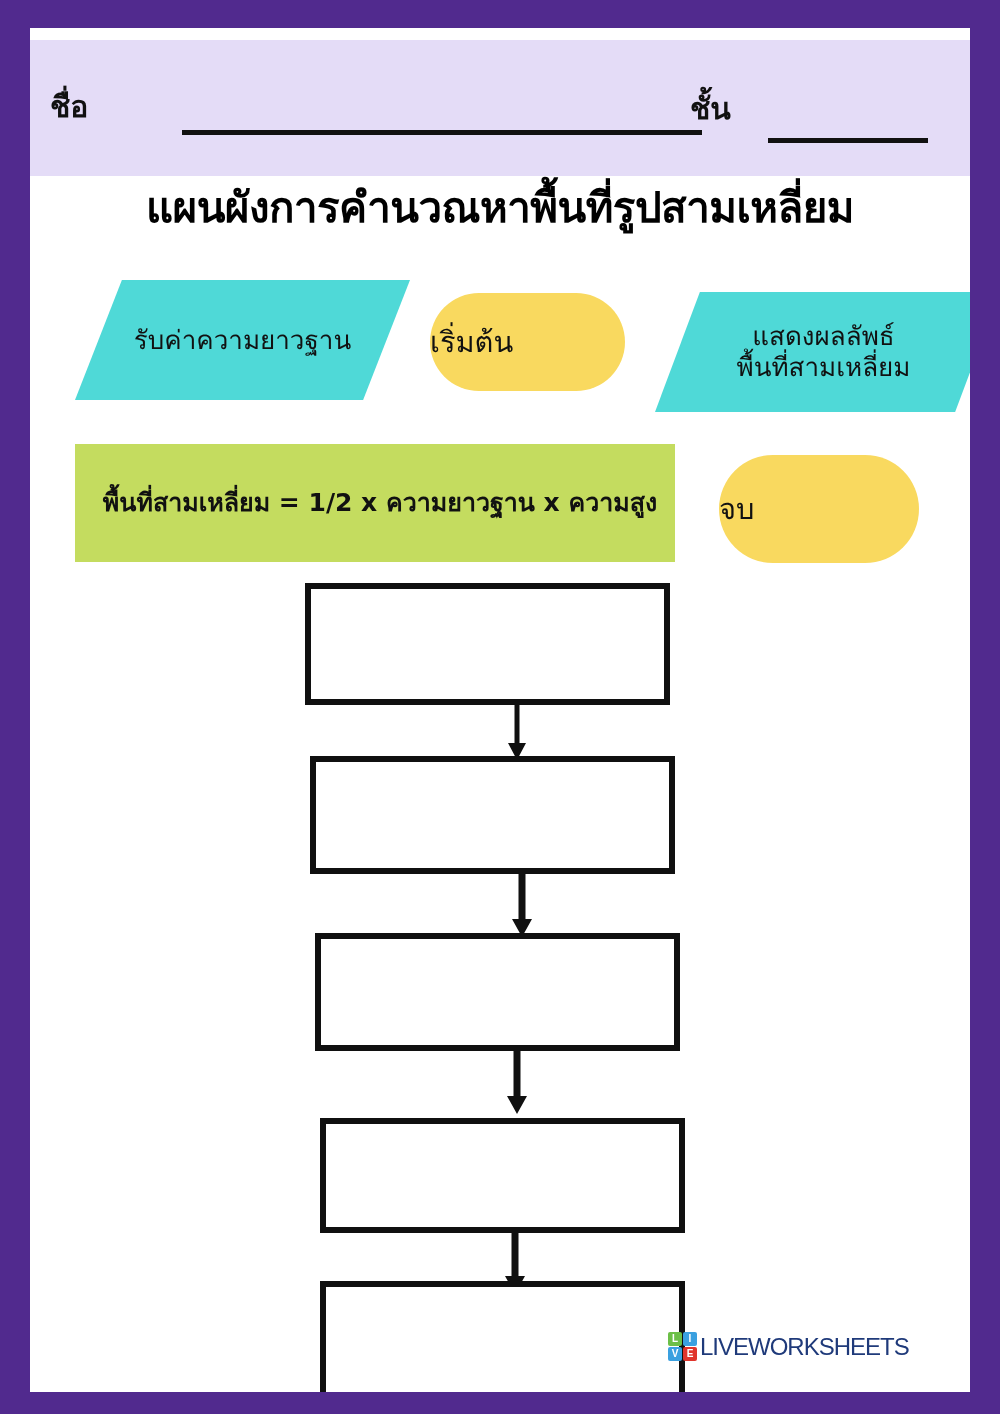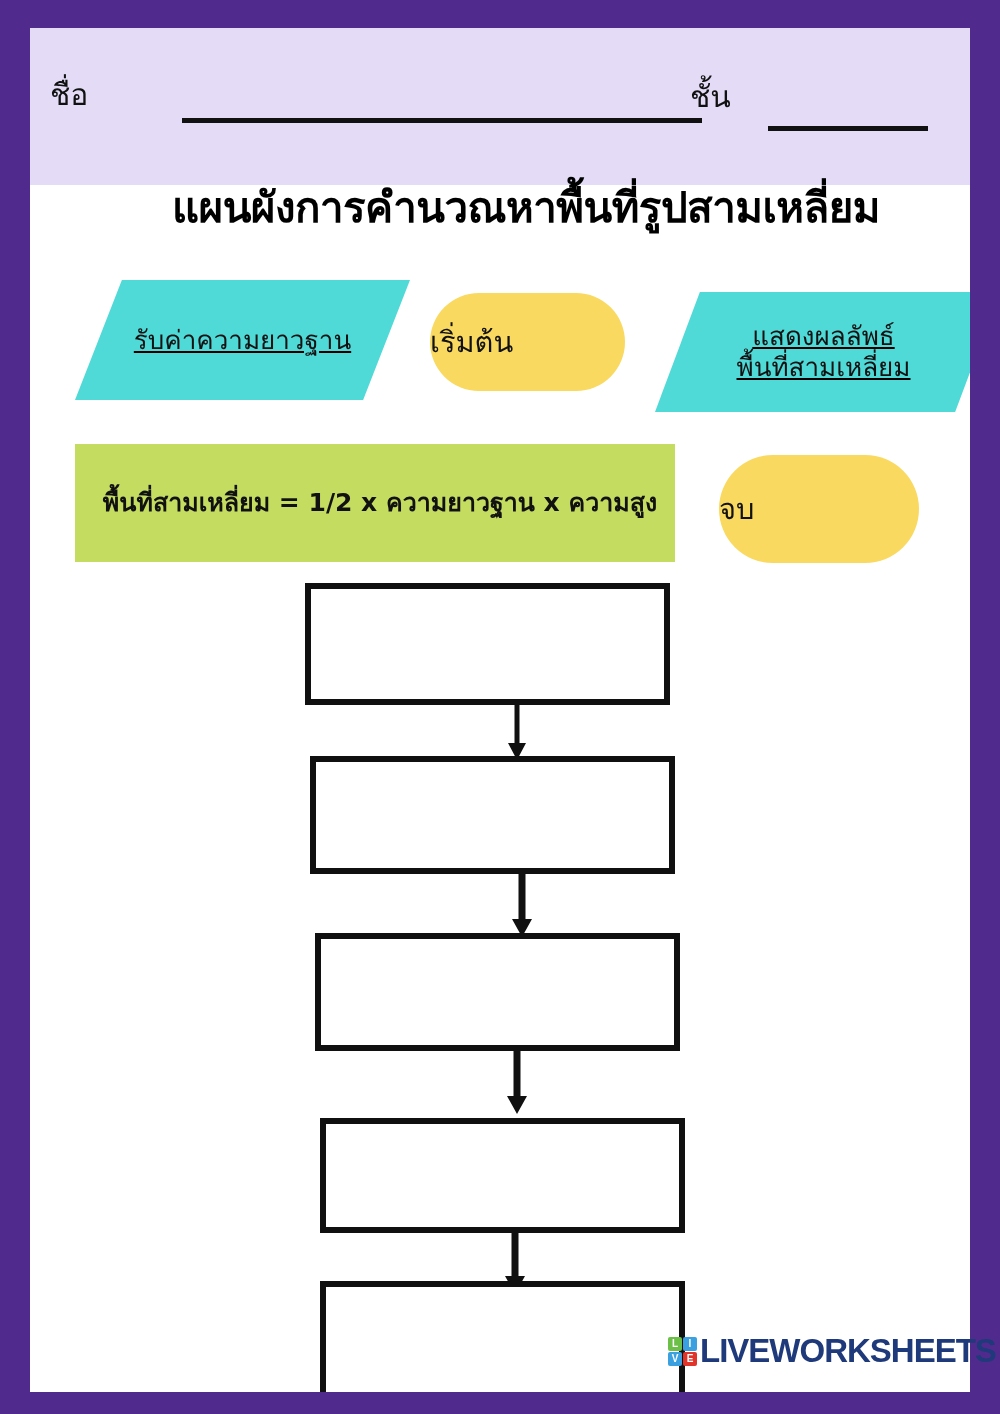--- a/index.html
+++ b/index.html
@@ -36,24 +36,25 @@
     width: 940px;
     height: 1364px;
     background: #ffffff;
     overflow: hidden;
   }
 
   
   .header-band {
     position: absolute;
     left: 0;
-    top: 0;
+    top: 12px;
     width: 940px;
-    height: 157px;
+    height: 136px;
     background: #e4dcf7;
+    font-weight: bold;
   }
   .hdr-label {
     position: absolute;
     font-size: 30px;
     color: #111111;
     line-height: 1;
     white-space: nowrap;
   }
   .hdr-name-label  { left: 20px;  top: 52px; }
   .hdr-class-label { left: 660px; top: 54px; }
@@ -69,21 +70,20 @@
   .title {
     position: absolute;
     left: 0;
     top: 146px;
     width: 940px;
     text-align: center;
     font-size: 42px;
     font-weight: bold;
     color: #000000;
     letter-spacing: -0.5px;
-    padding-left: 26px;
   }
 
   
   .shape-text {
     position: relative;
     z-index: 2;
     text-align: center;
     color: #111111;
     line-height: 1.18;
   }
@@ -91,21 +91,20 @@
   .para {
     position: absolute;
     background: #4fd9d7;
   }
   .para-inner {
     position: absolute;
     inset: 0;
     display: flex;
     align-items: center;
     justify-content: center;
-    text-decoration: underline;
   }
 
   
   .para-input {
     left: 45px;
     top: 252px;
     width: 335px;
     height: 120px;
     clip-path: polygon(14% 0, 100% 0, 86% 100%, 0 100%);
   }
@@ -206,22 +205,22 @@
     line-height: 14px;
     text-align: center;
     font-family: "Liberation Sans", sans-serif;
   }
   .lw-c1 { background: #6cbf47; }
   .lw-c2 { background: #3aa0e0; }
   .lw-c3 { background: #3aa0e0; }
   .lw-c4 { background: #e0342b; }
   .lw-word {
     font-family: "Liberation Sans", sans-serif;
-    font-size: 33px;
-    font-weight: bold;
+    font-size: 24px;
+    font-weight: normal;
     color: #1f3a7a;
     letter-spacing: -1px;
   }
 </style>
 </head>
 <body>
 
 <div id="page">
 
   <div class="frame-top"></div>

